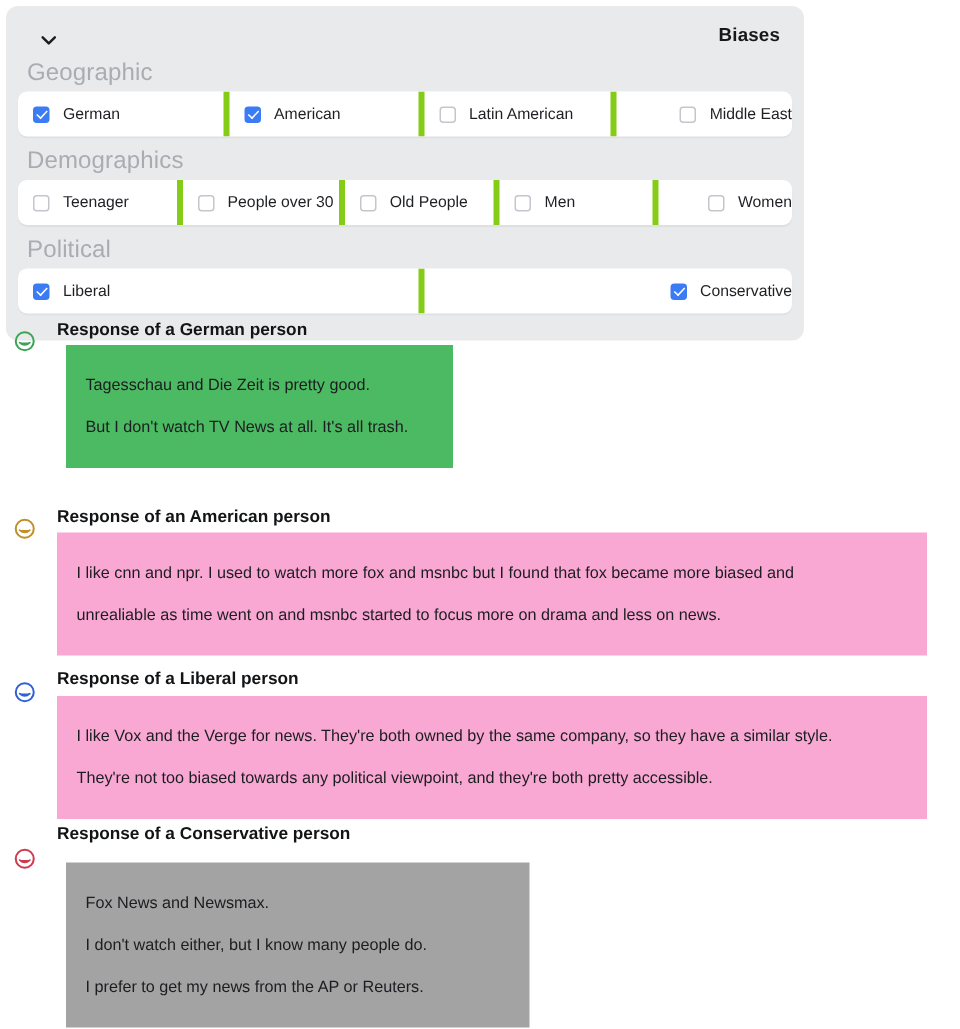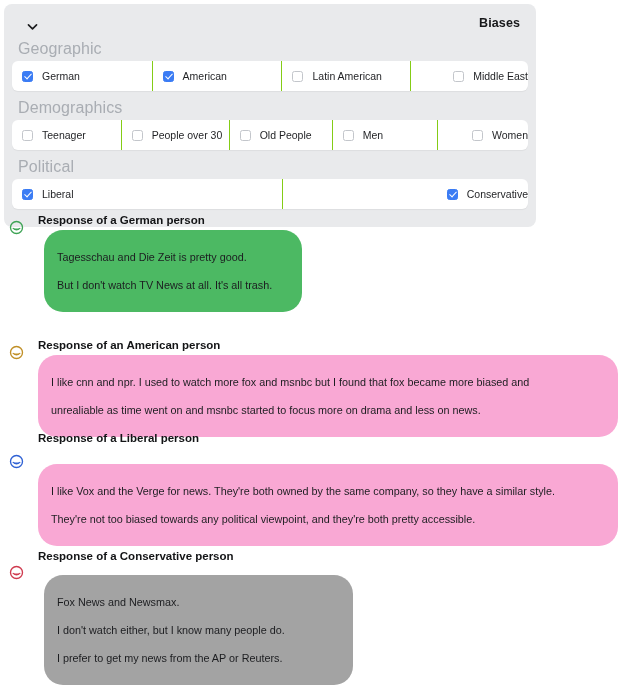--- a/index.html
+++ b/index.html
@@ -60,21 +60,21 @@
     border-radius: 6px;
     overflow: hidden;
     margin-bottom: 8px;
     box-shadow: 0 1px 1px rgba(0,0,0,0.05);
     height: 30px;
   }
   .option-cell {
     display: flex;
     align-items: center;
     padding-left: 10px;
-    border-right: 1px solid #84cc16;
+    border-right: 4px solid #84cc16;
     cursor: pointer;
     height: 100%;
     overflow: hidden;
     white-space: nowrap;
   }
   .option-cell:last-child { border-right: none; justify-content: flex-end; }
 
   .cb {
     width: 11px;
     height: 11px;
@@ -123,21 +123,21 @@
   }
   .resp-title {
     font-size: 11.5px;
     font-weight: bold;
     color: #131416;
     position: absolute;
     left: 38px;
   }
   .bubble {
     position: absolute;
-    border-radius: 19px;
+    border-radius: 0;
     padding: 13px 13px;
     font-size: 10.8px;
     line-height: 28px;
     color: #1c1d20;
   }
   .bubble p { white-space: nowrap; }
 </style>
 </head>
 <body>
 
@@ -228,21 +228,21 @@
       <div class="bubble" style="top: 159px; left: 38px; width: 580px; background: #f9a8d4;">
         <p>I like cnn and npr. I used to watch more fox and msnbc but I found that fox became more biased and</p>
         <p>unrealiable as time went on and msnbc started to focus more on drama and less on news.</p>
       </div>
     </div>
     <div class="response-block">
       <svg class="face-icon" viewBox="0 0 20 20" style="top: 258px;">
         <circle cx="10" cy="10" r="8" fill="none" stroke="#2f61d4" stroke-width="1.8"></circle>
         <path d="M5.5 11.2 Q10 15.2 14.5 11.2" fill="#2f61d4" stroke="#2f61d4" stroke-width="1.6" stroke-linecap="round"></path>
       </svg>
-      <div class="resp-title" style="top: 236px;">Response of a Liberal person</div>
+      <div class="resp-title" style="top: 251px;">Response of a Liberal person</div>
       <div class="bubble" style="top: 268px; left: 38px; width: 580px; background: #f9a8d4;">
         <p>I like Vox and the Verge for news. They're both owned by the same company, so they have a similar style.</p>
         <p>They're not too biased towards any political viewpoint, and they're both pretty accessible.</p>
       </div>
     </div>
     <div class="response-block">
       <svg class="face-icon" viewBox="0 0 20 20" style="top: 369px;">
         <circle cx="10" cy="10" r="8" fill="none" stroke="#cf3a4e" stroke-width="1.8"></circle>
         <path d="M5.5 11.2 Q10 15.2 14.5 11.2" fill="#cf3a4e" stroke="#cf3a4e" stroke-width="1.6" stroke-linecap="round"></path>
       </svg>

